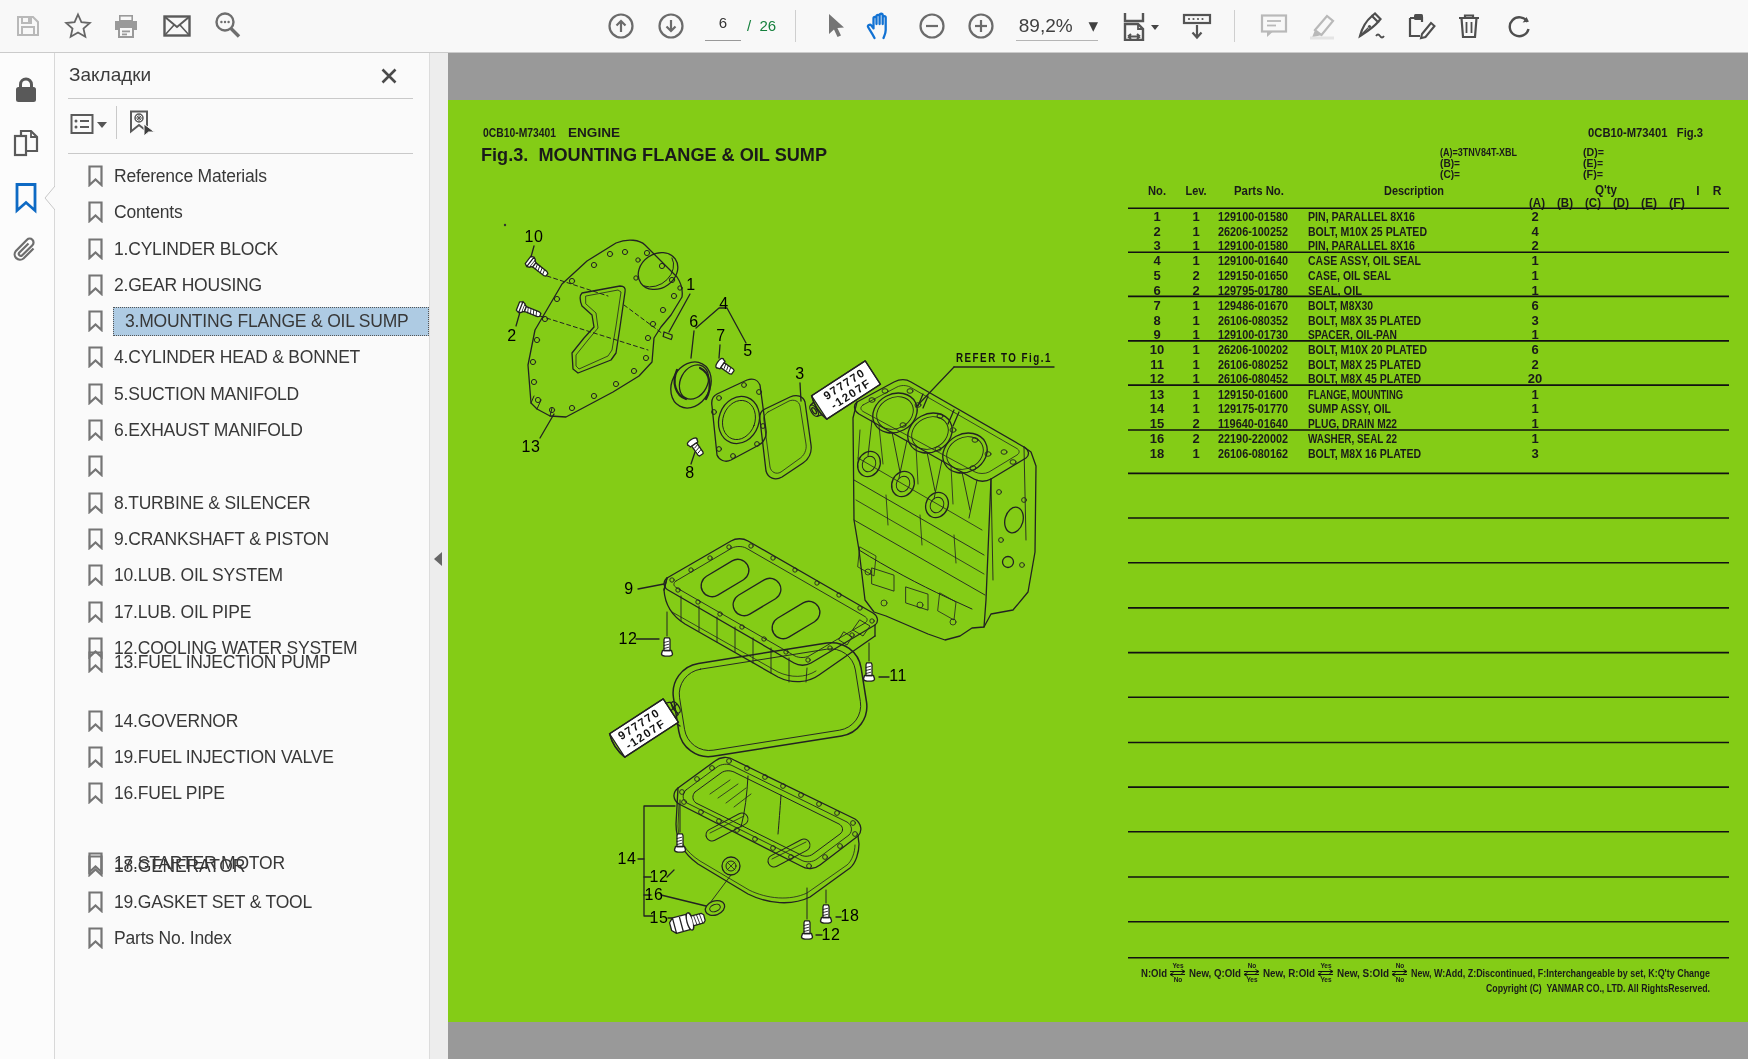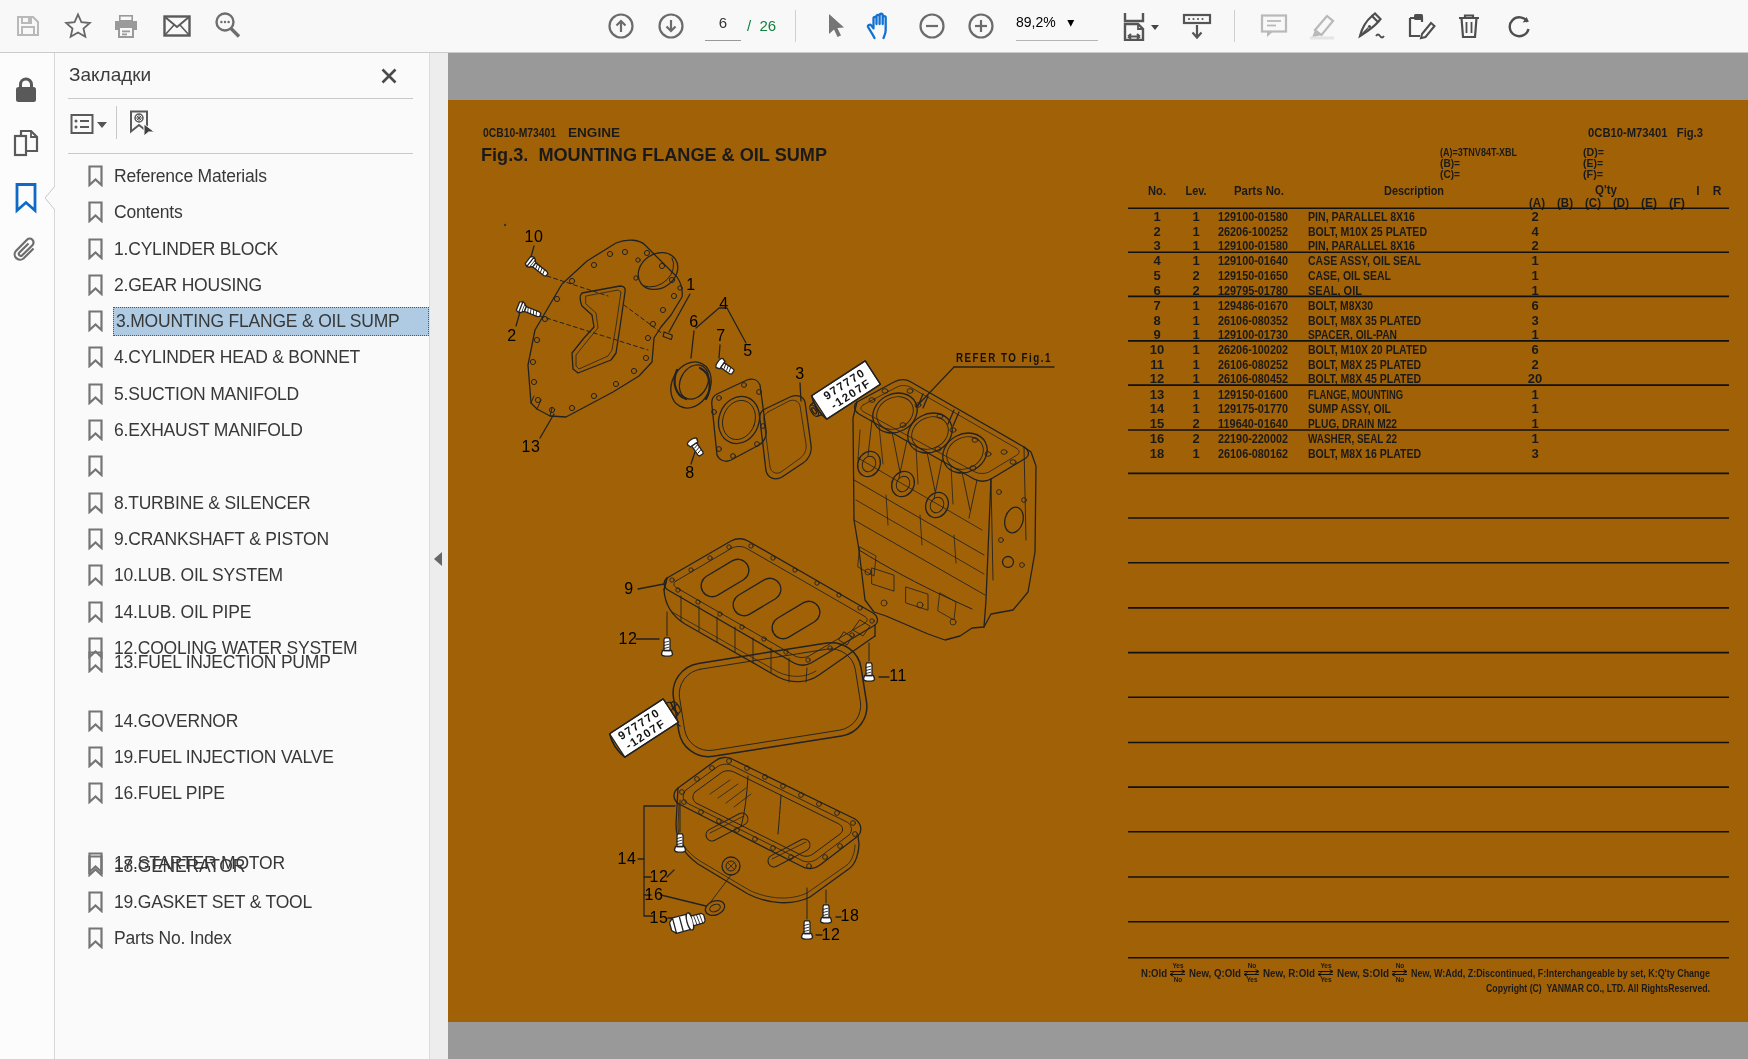--- a/index.html
+++ b/index.html
@@ -5,42 +5,42 @@
   * { margin:0; padding:0; box-sizing:border-box; }
   html,body { width:1748px; height:1059px; overflow:hidden; background:#fff;
     font-family:"Liberation Sans", sans-serif; }
   #toolbar { position:absolute; left:0; top:0; width:1748px; height:53px;
     background:#f8f8f8; border-bottom:1px solid #cbcbcb; z-index:5; }
   .tb { position:absolute; }
   .vdiv { position:absolute; width:1px; background:#cfcfcf; top:10px; height:32px; }
   #pgnum { position:absolute; left:705px; top:14px; width:36px; text-align:center;
     font-size:15px; color:#333; border-bottom:1px solid #999; height:27px; }
   #pgtot { position:absolute; left:747px; top:17px; font-size:15px; color:#15803d; }
-  #zoomtxt { position:absolute; left:1016px; top:14px; width:82px; text-align:left;
-    font-size:14px; color:#000000; border-bottom:1px solid #b5b5b5; height:27px; }
+  #zoomtxt { position:absolute; left:1016px; top:14px; width:82px; text-align:right;
+    font-size:19px; color:#404040; border-bottom:1px solid #b5b5b5; height:27px; }
   #strip { position:absolute; left:0; top:53px; width:55px; height:1006px;
     background:#fcfcfc; border-right:1px solid #d8d8d8; z-index:4; }
   #panel { position:absolute; left:55px; top:53px; width:374px; height:1006px;
     background:#fafafa; z-index:3; }
   #panel .title { position:absolute; left:14px; top:11px; font-size:19px; color:#3c3c3c; }
   .hr { position:absolute; left:13px; right:16px; height:1px; background:#c9c9c9; }
   .bk-item { position:absolute; left:0; width:374px; height:36px; line-height:36px;
     font-size:17.5px; letter-spacing:-0.2px; color:#383838; white-space:nowrap;text-align:right; }
   .bk-item .txt { position:absolute; left:59px; top:0; }
   .bk-item svg { position:absolute; left:33px; top:7px; }
   .bk-sel { position:absolute; left:58px; height:29px; background:#aecbe3;
     border:1px dotted #555; }
   #handle { position:absolute; left:429px; top:53px; width:19px; height:1006px;
     background:#ededed; border-left:1px solid #dcdcdc; z-index:3; }
   #handle .tri { position:absolute; left:4px; top:499px; width:0; height:0;
     border-top:7px solid transparent; border-bottom:7px solid transparent;
     border-right:8px solid #666; }
   #canvas { position:absolute; left:448px; top:53px; width:1300px; height:1006px;
     background:#999999; }
-  #page { position:absolute; left:0; top:47px; width:1300px; height:922px; background:#a16207; }
+  #page { position:absolute; left:0; top:47px; width:1300px; height:922px; background:#84cc16; }
 </style>
 </head>
 <body>
 
 <div id="toolbar">
 <svg class="tb" style="left:15px;top:13px" width="26" height="26" viewBox="0 0 26 26">
       <path d="M3 4 h15 l5 5 v13 h-20 z" fill="none" stroke="#b9b9b9" stroke-width="2"></path>
       <rect x="7" y="4" width="9" height="6" fill="none" stroke="#b9b9b9" stroke-width="2"></rect>
       <rect x="13" y="5" width="2" height="4" fill="#b9b9b9"></rect>
       <rect x="7" y="14" width="12" height="8" fill="none" stroke="#b9b9b9" stroke-width="2"></rect>
@@ -209,21 +209,21 @@
       <svg width="15" height="22" viewBox="0 0 15 22">
         <path d="M1.5 1.5 h12 v18.5 l-6-5.5 -6 5.5 z" fill="none" stroke="#757575" stroke-width="2.2"></path>
       </svg>
       <span class="txt" style="">2.GEAR HOUSING</span>
     </div>
 <div class="bk-sel" style="top:254px;width:316px"></div>
 <div class="bk-item" style="top:250px">
       <svg width="15" height="22" viewBox="0 0 15 22">
         <path d="M1.5 1.5 h12 v18.5 l-6-5.5 -6 5.5 z" fill="none" stroke="#757575" stroke-width="2.2"></path>
       </svg>
-      <span class="txt" style="padding-left:2px;">3.MOUNTING FLANGE &amp; OIL SUMP</span>
+      <span class="txt" style="padding-left:11px;">3.MOUNTING FLANGE &amp; OIL SUMP</span>
     </div>
 <div class="bk-item" style="top:286px">
       <svg width="15" height="22" viewBox="0 0 15 22">
         <path d="M1.5 1.5 h12 v18.5 l-6-5.5 -6 5.5 z" fill="none" stroke="#757575" stroke-width="2.2"></path>
       </svg>
       <span class="txt" style="">4.CYLINDER HEAD &amp; BONNET</span>
     </div>
 <div class="bk-item" style="top:323px">
       <svg width="15" height="22" viewBox="0 0 15 22">
         <path d="M1.5 1.5 h12 v18.5 l-6-5.5 -6 5.5 z" fill="none" stroke="#757575" stroke-width="2.2"></path>
@@ -256,21 +256,21 @@
 <div class="bk-item" style="top:504px">
       <svg width="15" height="22" viewBox="0 0 15 22">
         <path d="M1.5 1.5 h12 v18.5 l-6-5.5 -6 5.5 z" fill="none" stroke="#757575" stroke-width="2.2"></path>
       </svg>
       <span class="txt" style="">10.LUB. OIL SYSTEM</span>
     </div>
 <div class="bk-item" style="top:541px">
       <svg width="15" height="22" viewBox="0 0 15 22">
         <path d="M1.5 1.5 h12 v18.5 l-6-5.5 -6 5.5 z" fill="none" stroke="#757575" stroke-width="2.2"></path>
       </svg>
-      <span class="txt" style="">14.LUB. OIL PIPE</span>
+      <span class="txt" style="">17.LUB. OIL PIPE</span>
     </div>
 <div class="bk-item" style="top:577px">
       <svg width="15" height="22" viewBox="0 0 15 22">
         <path d="M1.5 1.5 h12 v18.5 l-6-5.5 -6 5.5 z" fill="none" stroke="#757575" stroke-width="2.2"></path>
       </svg>
       <span class="txt" style="">12.COOLING WATER SYSTEM</span>
     </div>
 <div class="bk-item" style="top:591px">
       <svg width="15" height="22" viewBox="0 0 15 22">
         <path d="M1.5 1.5 h12 v18.5 l-6-5.5 -6 5.5 z" fill="none" stroke="#757575" stroke-width="2.2"></path>

